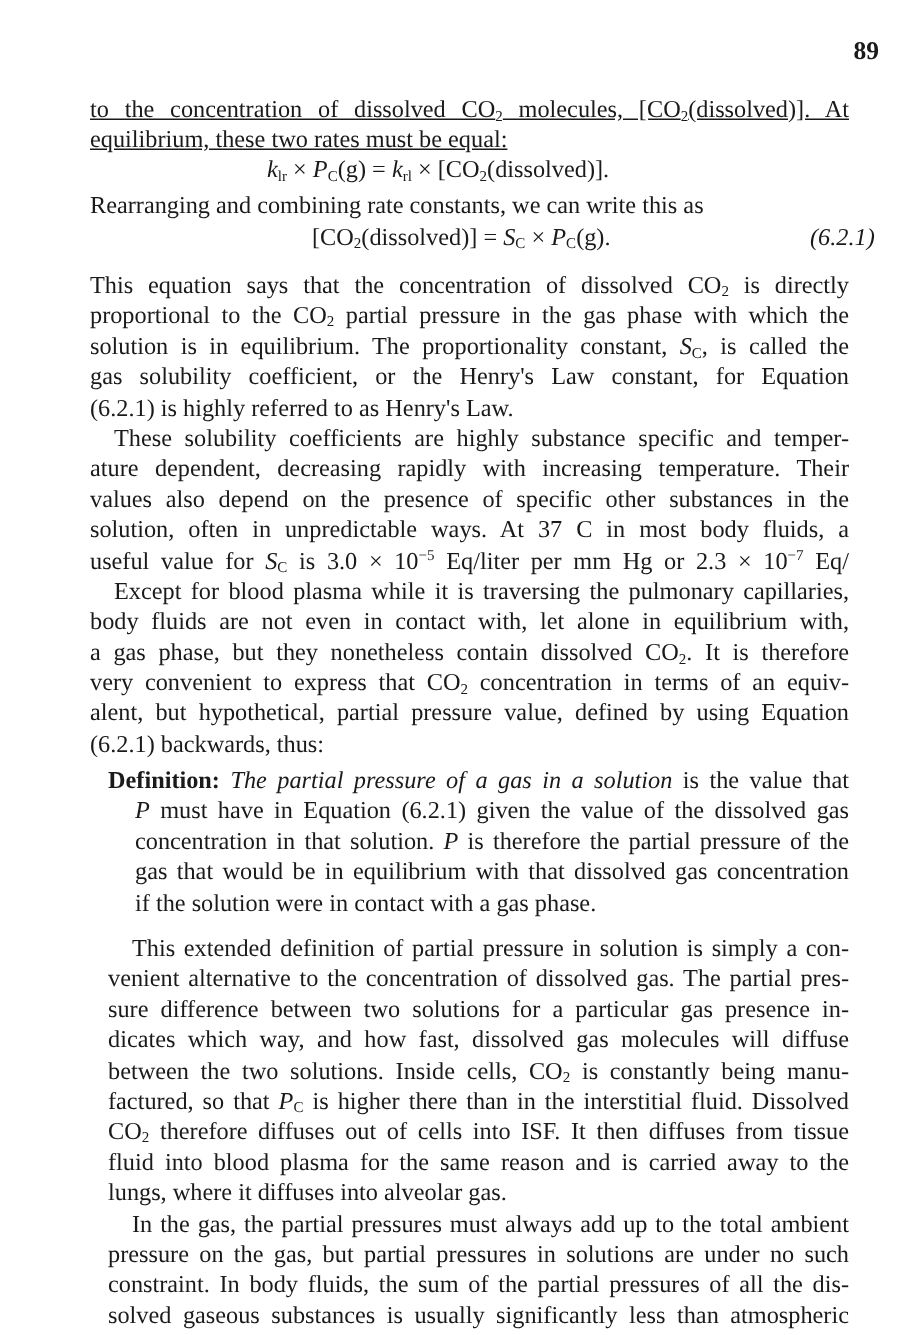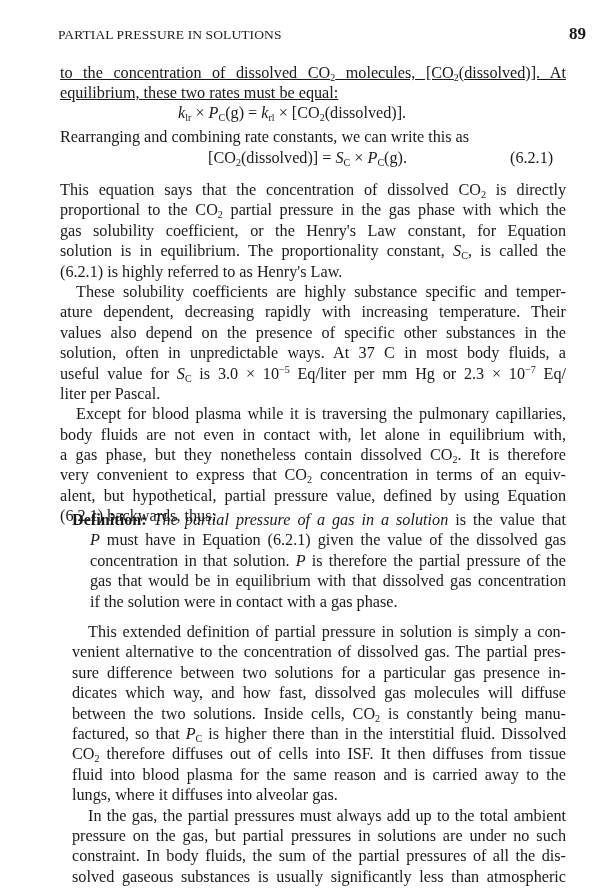--- a/index.html
+++ b/index.html
@@ -18,47 +18,45 @@
   i { font-style: italic; }
   b { font-weight: bold; }
   .eq { position: absolute; font-size: 16.2px; white-space: nowrap; margin-left: 28px; }
   .eqnum { position: absolute; font-size: 16.2px; }
 </style>
 </head>
 <body>
 
 <div class="page">
 
-  <div class="running-head">PARTIAL PRESSURE IN SOLUTIONS</div>
   <div class="page-number">89</div>
 
   <div class="block" style="top:63px;text-decoration:underline;">
     <span class="jl">to the concentration of dissolved CO<sub>2</sub> molecules, [CO<sub>2</sub>(dissolved)]. At</span>
     <span class="jl last">equilibrium, these two rates must be equal:</span>
   </div>
 
   <div class="eq" style="left:150px; top:104px;"><i>k</i><sub>lr</sub> × <i>P</i><sub>C</sub>(g) = <i>k</i><sub>rl</sub> × [CO<sub>2</sub>(dissolved)].</div>
 
   <div class="line" style="left:60px; top:127px;">Rearranging and combining rate constants, we can write this as</div>
 
   <div class="eq" style="left:180px; top:149px;">[CO<sub>2</sub>(dissolved)] = <i>S</i><sub>C</sub> × <i>P</i><sub>C</sub>(g).</div>
-  <div class="eqnum" style="left:510px; top:149px;">(6.2.1)</div>
+  <div class="eqnum" style="left:540px; top:149px;font-style:italic;">(6.2.1)</div>
 
   <div class="block" style="top:180px;">
     <span class="jl">This equation says that the concentration of dissolved CO<sub>2</sub> is directly</span>
     <span class="jl">proportional to the CO<sub>2</sub> partial pressure in the gas phase with which the</span>
+    <span class="jl">solution is in equilibrium. The proportionality constant, <i>S</i><sub>C</sub>, is called the</span>
     <span class="jl">gas solubility coefficient, or the Henry's Law constant, for Equation</span>
-    <span class="jl">solution is in equilibrium. The proportionality constant, <i>S</i><sub>C</sub>, is called the</span>
     <span class="jl last">(6.2.1) is highly referred to as Henry's Law.</span>
     <span class="jl indent">These solubility coefficients are highly substance specific and temper-</span>
     <span class="jl">ature dependent, decreasing rapidly with increasing temperature. Their</span>
     <span class="jl">values also depend on the presence of specific other substances in the</span>
     <span class="jl">solution, often in unpredictable ways. At 37 C in most body fluids, a</span>
     <span class="jl">useful value for <i>S</i><sub>C</sub> is 3.0 × 10<sup>−5</sup> Eq/liter per mm Hg or 2.3 × 10<sup>−7</sup> Eq/</span>
-    <span class="jl last">liter per Pascal.</span>
     <span class="jl indent">Except for blood plasma while it is traversing the pulmonary capillaries,</span>
     <span class="jl">body fluids are not even in contact with, let alone in equilibrium with,</span>
     <span class="jl">a gas phase, but they nonetheless contain dissolved CO<sub>2</sub>. It is therefore</span>
     <span class="jl">very convenient to express that CO<sub>2</sub> concentration in terms of an equiv-</span>
     <span class="jl">alent, but hypothetical, partial pressure value, defined by using Equation</span>
     <span class="jl last">(6.2.1) backwards, thus:</span>
   </div>
 
   <div class="block" style="top:510px; left:72px; width:494px;">
     <span class="jl"><b>Definition:</b> <i>The partial pressure of a gas in a solution</i> <span>is the value that</span></span>

